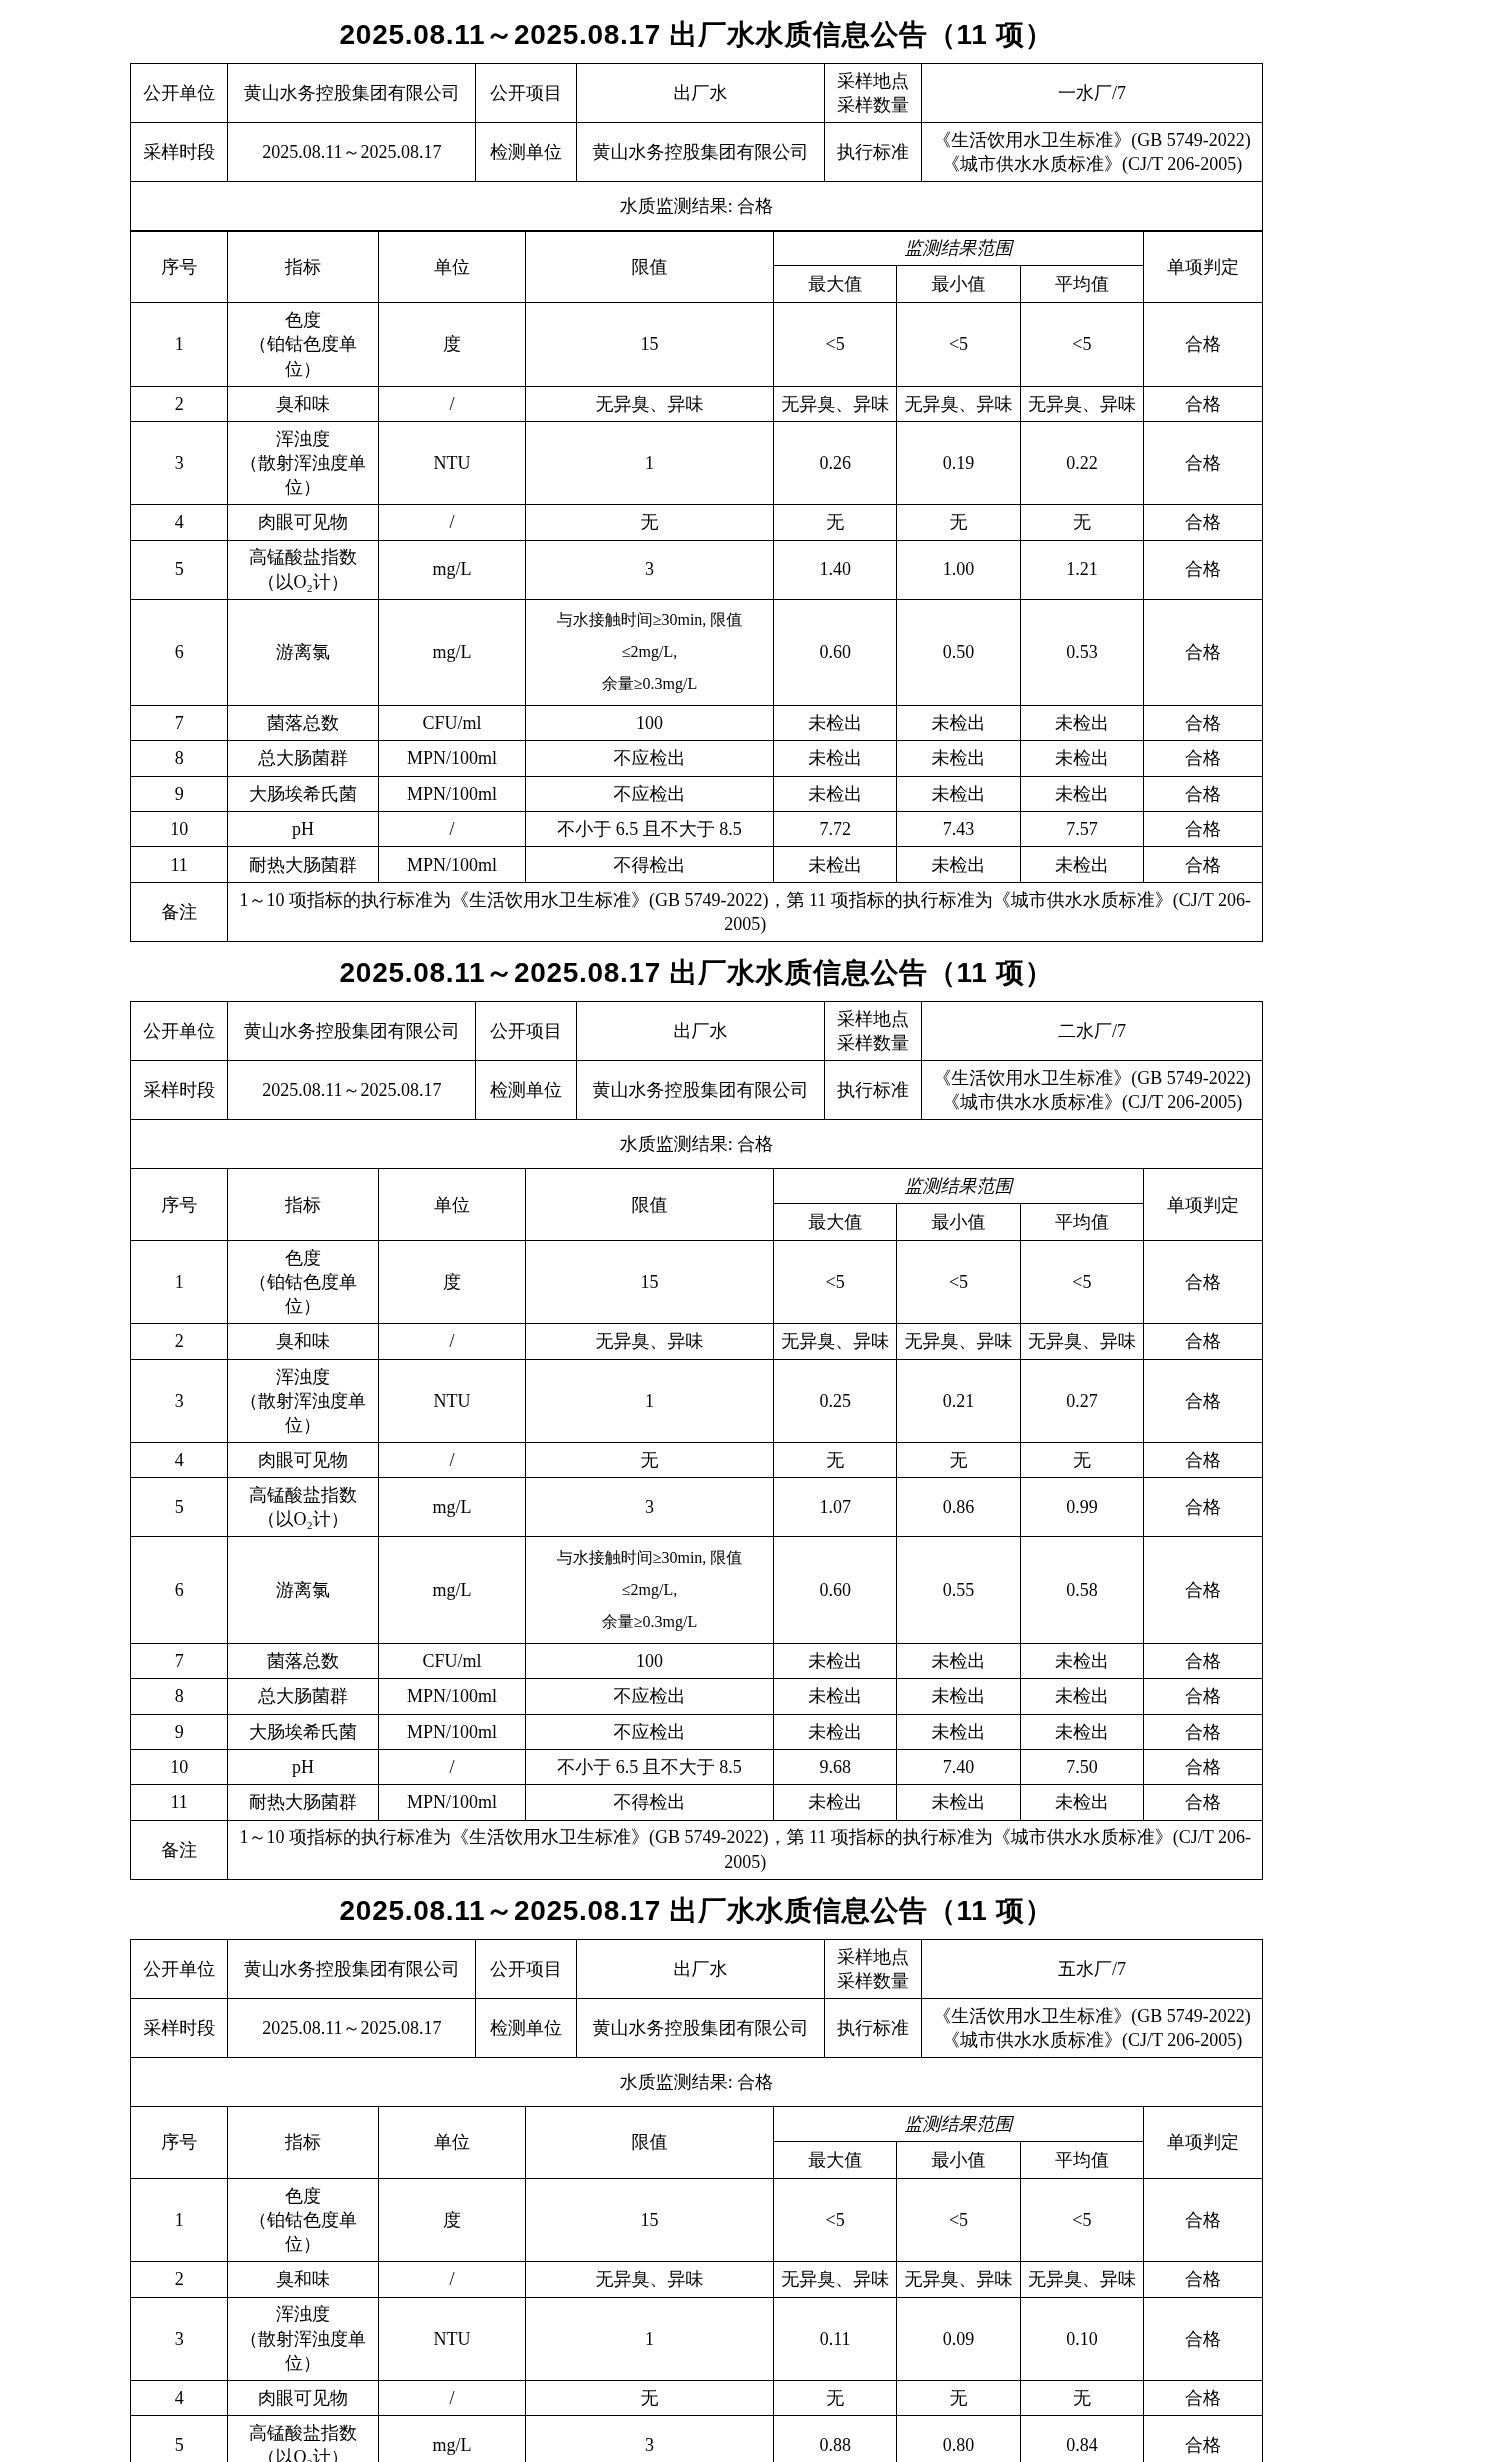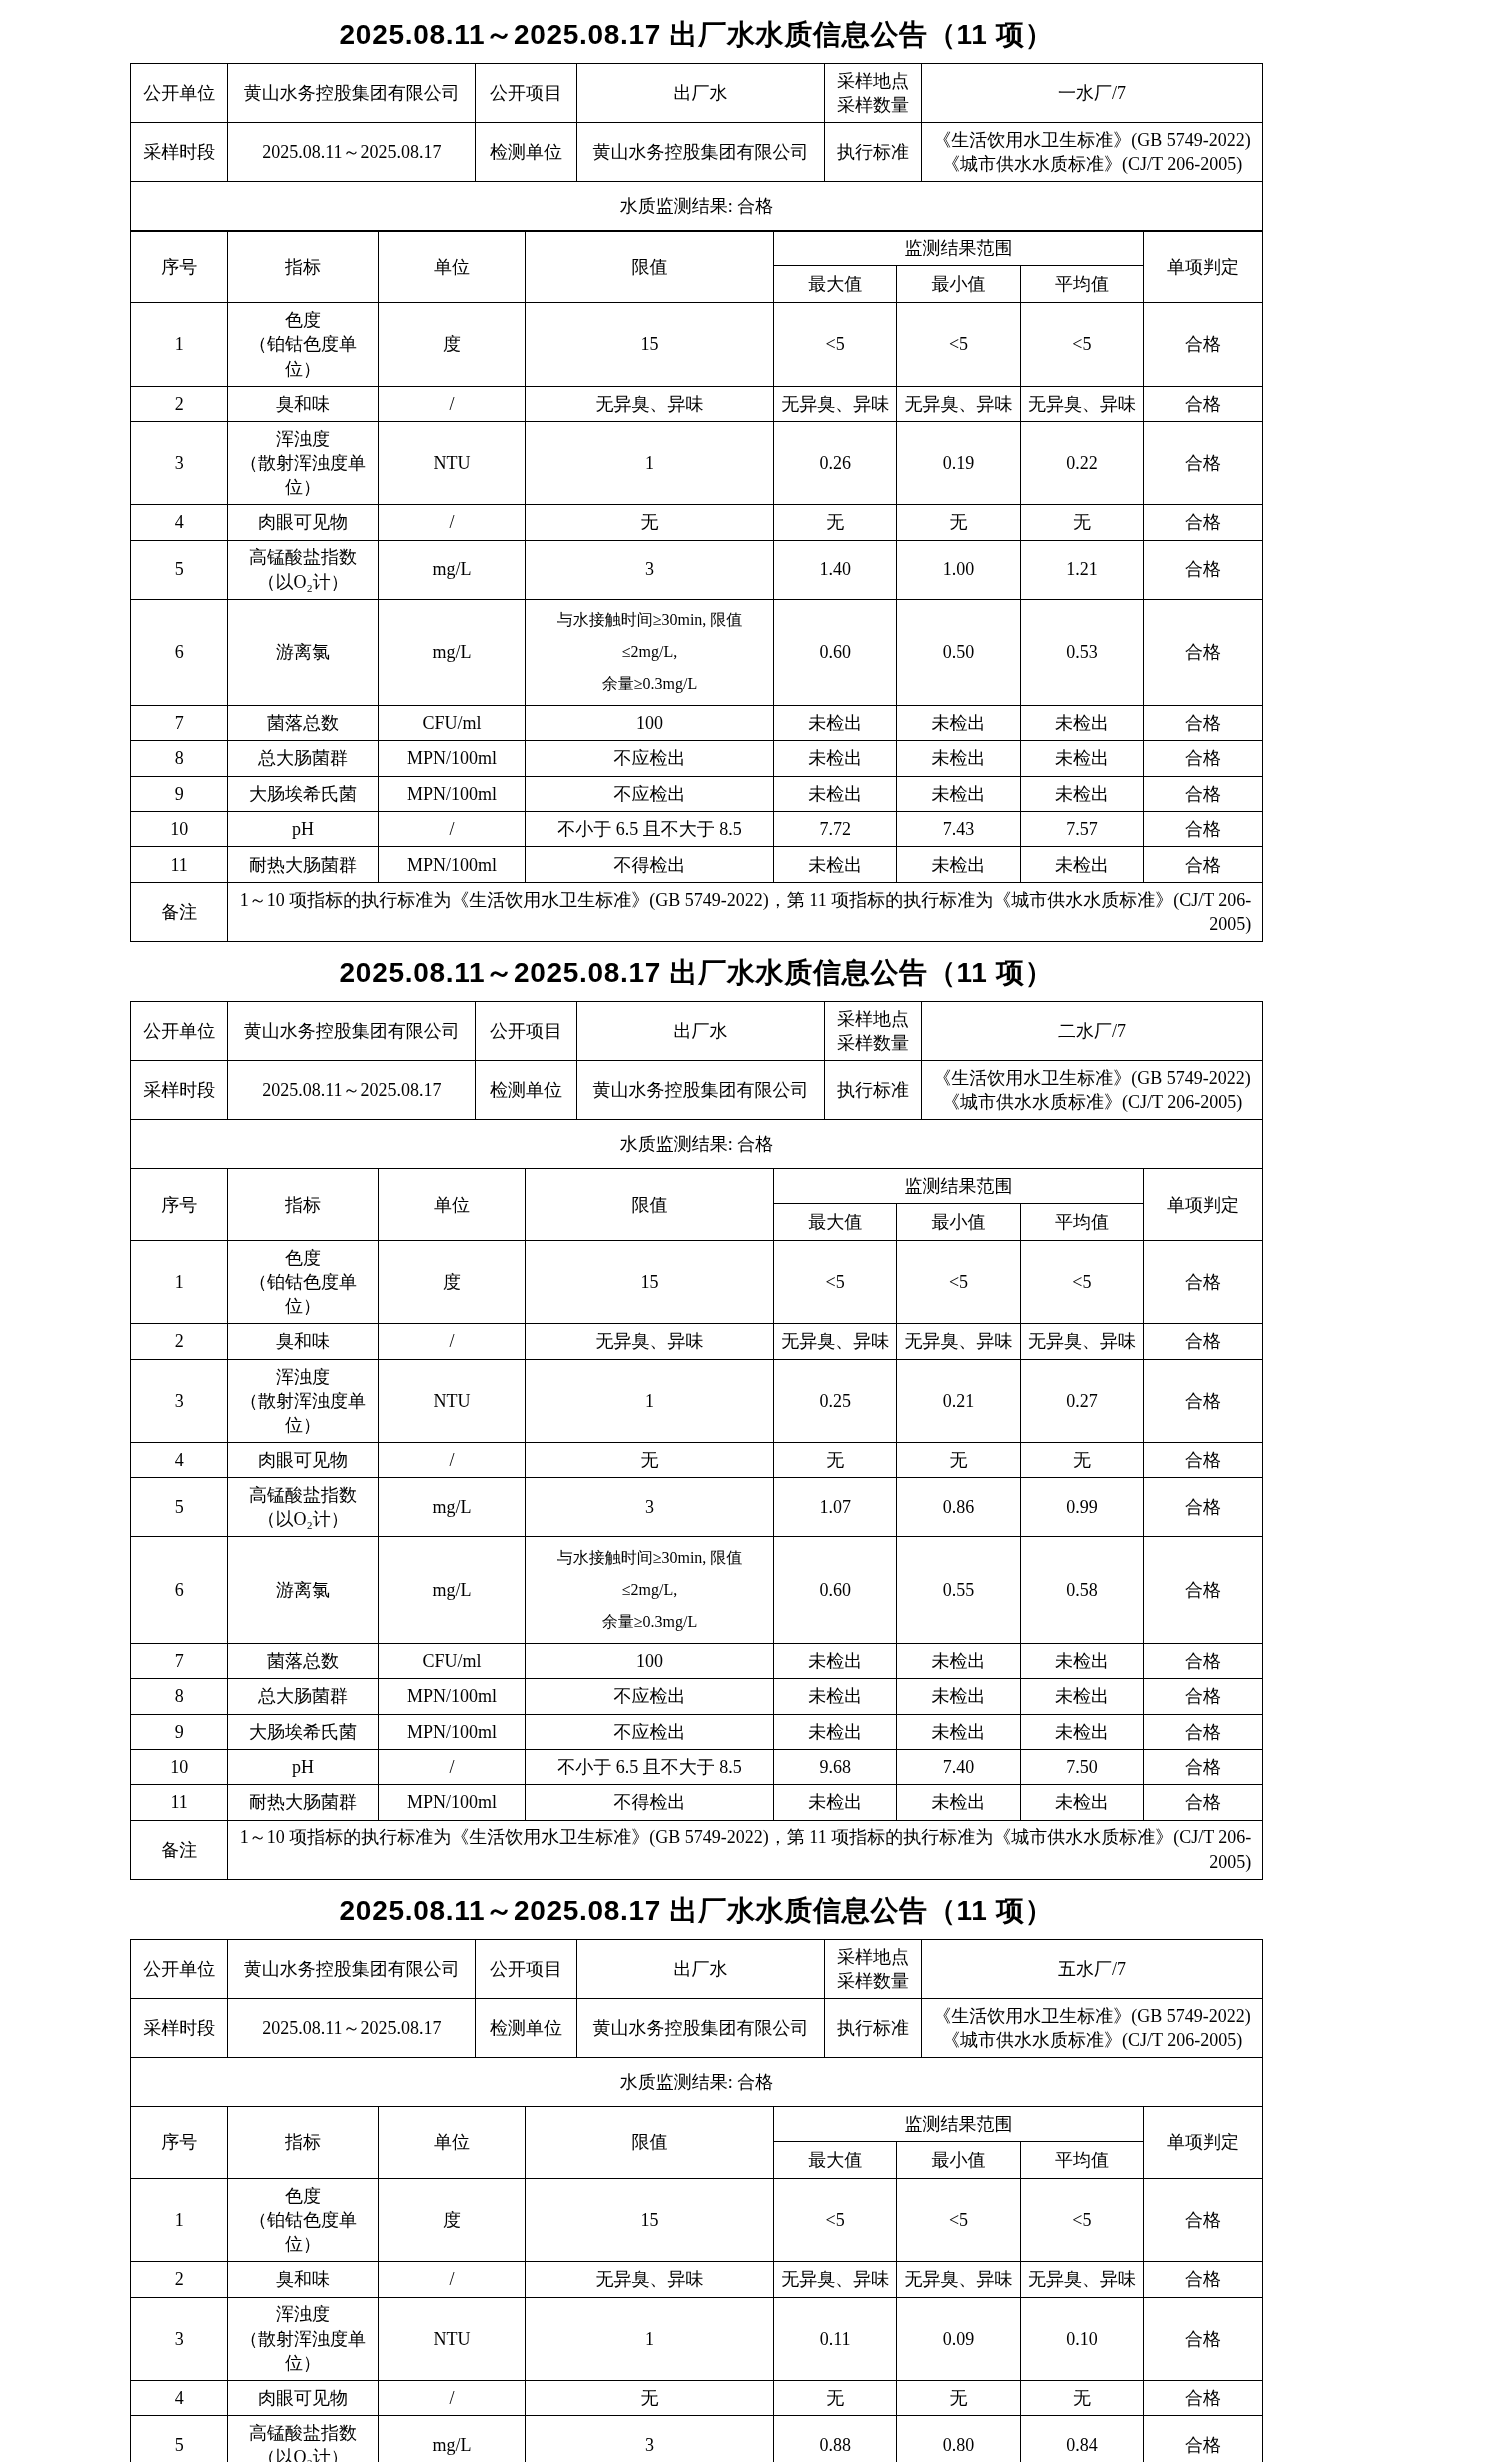--- a/index.html
+++ b/index.html
@@ -22,26 +22,26 @@
     border-top-width: 1.3px; border-bottom-width: 1.3px;
     text-align: center; vertical-align: middle;
     font-size: 18px; font-weight: normal;
     white-space: pre-line; line-height: 1.35;
     padding: 4.7px 4px; word-break: break-word;
   }
   td:first-child, th:first-child { border-left-width: 1.3px; }
   td:last-child, th:last-child { border-right-width: 1.3px; }
   .info-table td { height: 39px; }
   .result-cell { height: 37px; }
-  .main-table th.group-header { height: 20px; }
+  .main-table th.group-header { height: 20px; font-style: italic; }
   .main-table th.sub-header { height: 27px; }
   .main-table td { height: 25px; }
   .main-table td.small { font-size: 16px; line-height: 2.0; }
   .remark-row td { height: 32px; }
-  .remark-text { text-align: right; padding-left: 10.7px; padding-right: 10.7px; font-family: Liberation Serif, serif; }
+  .remark-text { text-align: center; padding-left: 10.7px; padding-right: 10.7px; font-family: Liberation Serif, serif; }
 </style>
 </head>
 <body>
 
 <div class="content" id="doc">
   <section class="block">
     <h1 class="title">2025.08.11～2025.08.17 出厂水水质信息公告（11 项）</h1>
 
     <table class="info-table">
       <colgroup>

